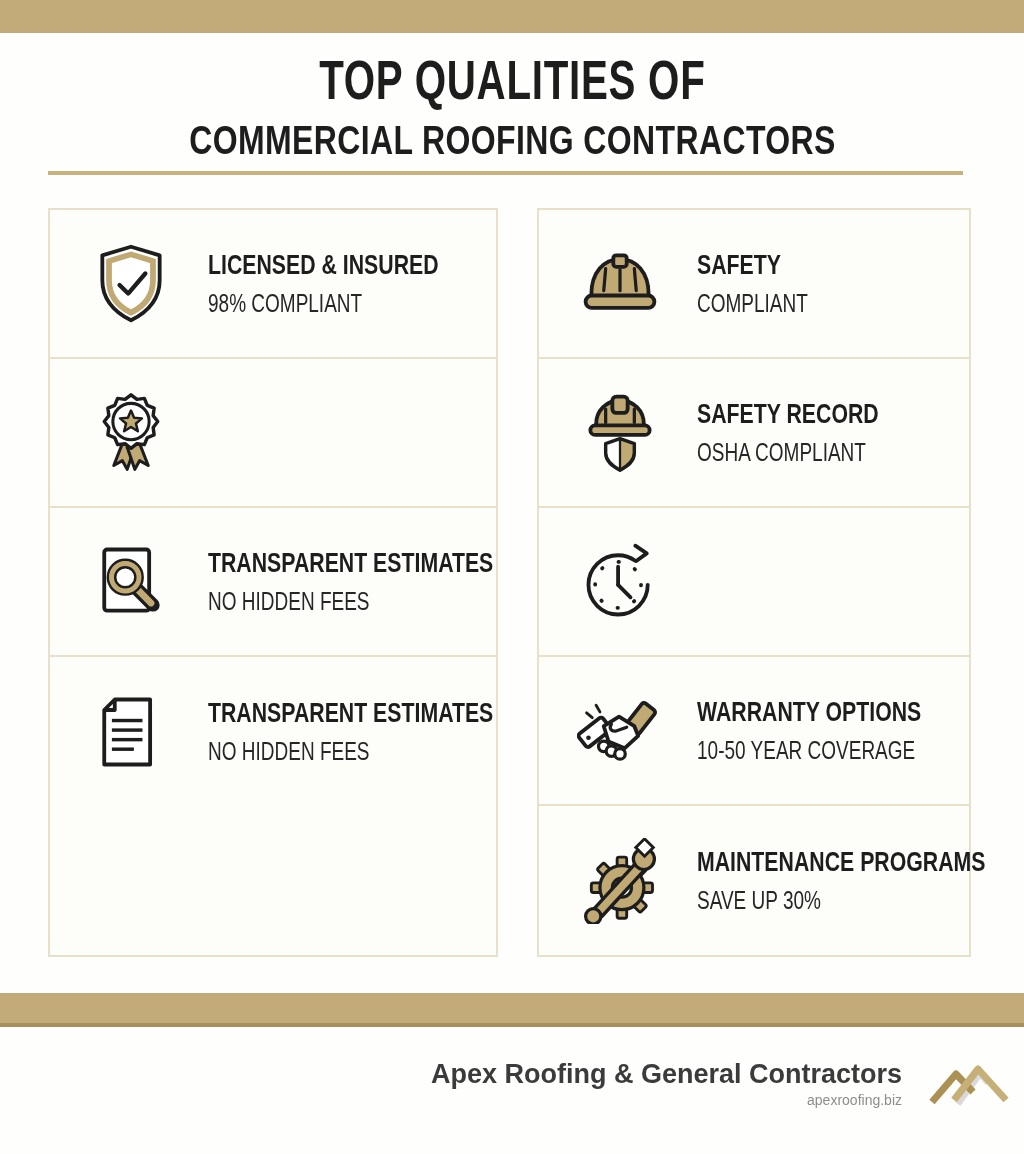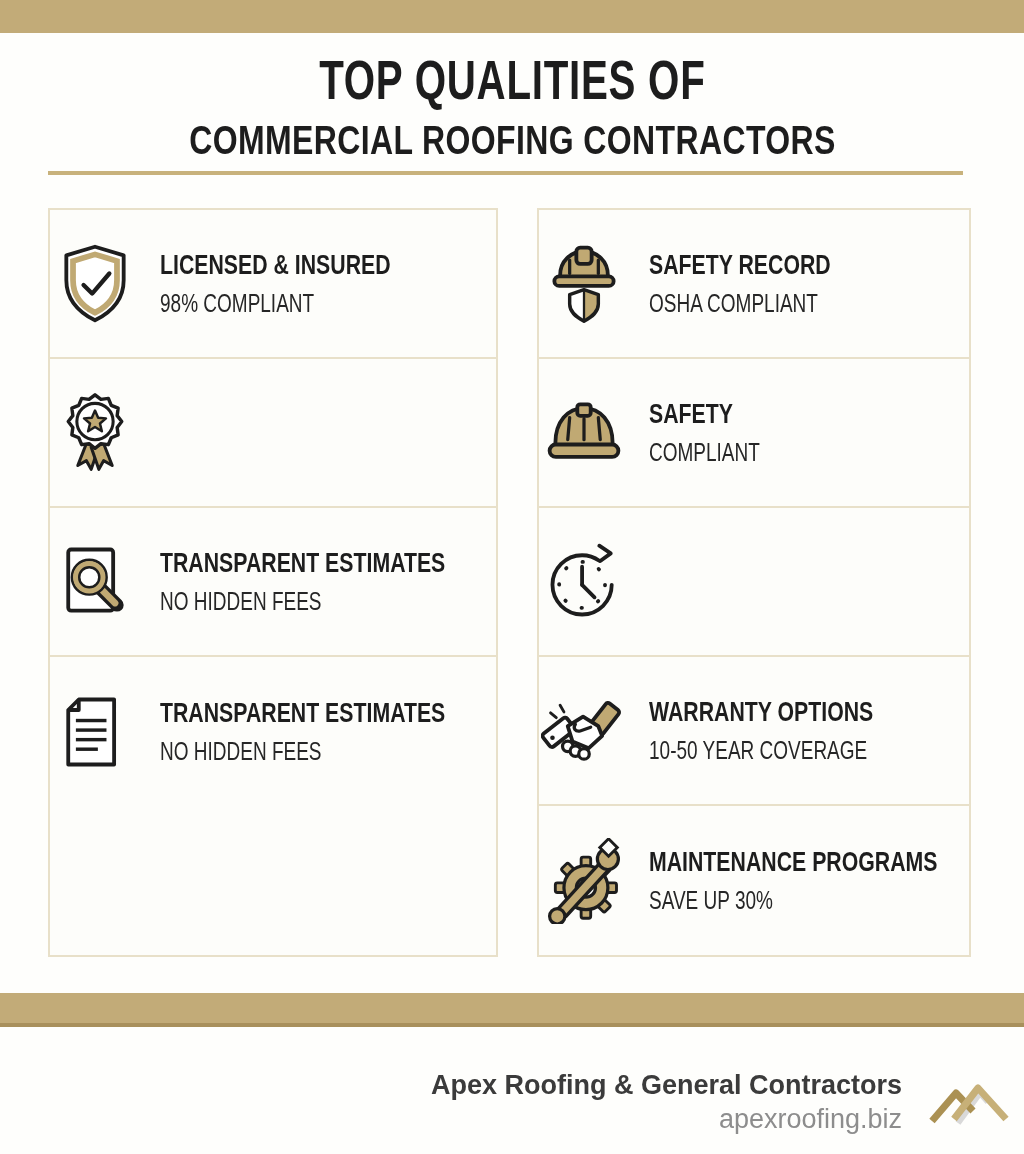--- a/index.html
+++ b/index.html
@@ -16,32 +16,32 @@
   .title-line1{display:inline-block;font-size:56px;font-weight:bold;letter-spacing:1px;
     transform:scaleX(0.72);transform-origin:50% 50%;white-space:nowrap;line-height:1;}
   .title-line2{display:inline-block;font-size:41px;font-weight:bold;letter-spacing:0.5px;
     transform:scaleX(0.78);transform-origin:50% 50%;white-space:nowrap;line-height:1;margin-top:12px;}
   .gold-rule{position:absolute;top:171px;left:48px;width:915px;height:4px;background:#c8b27c;}
   .grid{position:absolute;top:208px;left:48px;width:915px;display:flex;gap:39px;}
   .column{border:2px solid #e8e0c9;background:#fdfdfa;}
   .column.left{width:446px;}
   .column.right{width:430px;}
   .card{height:149px;border-bottom:2px solid #e8e0c9;display:flex;align-items:center;
-    box-sizing:border-box;gap:20px;}
+    padding-left:36px;box-sizing:border-box;gap:32px;}
   .card:last-child{border-bottom:none;}
   .icon-box{width:90px;height:92px;display:flex;align-items:center;justify-content:center;flex:0 0 90px;}
   .card-text{display:flex;flex-direction:column;}
   .card-title{font-size:28px;font-weight:bold;color:#1d1d1d;white-space:nowrap;
     transform:scaleX(0.76);transform-origin:left center;line-height:1.1;}
   .card-sub{font-size:25px;font-weight:normal;color:#262626;white-space:nowrap;
     transform:scaleX(0.76);transform-origin:left center;line-height:1.1;margin-top:9px;}
-  .footer{position:absolute;top:1058px;right:14px;display:flex;align-items:center;gap:26px;margin-top:12px;}
+  .footer{position:absolute;top:1058px;right:14px;display:flex;align-items:center;gap:26px;}
   .footer-text{text-align:right;}
   .footer-company{font-size:27px;font-weight:bold;color:#3b3b3b;line-height:1.15;}
-  .footer-site{font-size:27px;color:#8d8d8d;line-height:1.2;margin-top:2px;}
+  .footer-site{font-size:14px;color:#8d8d8d;line-height:1.2;margin-top:2px;}
   svg{display:block;}
 </style>
 </head>
 <body>
 
 <div class="gold-bar top"></div>
 
 <div class="header">
   <div><span class="title-line1">TOP QUALITIES OF</span></div>
   <div><span class="title-line2">COMMERCIAL ROOFING CONTRACTORS</span></div>
@@ -110,55 +110,55 @@
       </div>
       <div class="card-text">
         <div class="card-title">TRANSPARENT ESTIMATES</div>
         <div class="card-sub">NO HIDDEN FEES</div>
       </div>
     </div>
 
   </div>
 
   <div class="column right">
+
+    <div class="card">
+      <div class="icon-box">
+        <svg width="86" height="86" viewBox="0 0 90 90">
+          <path d="M15 56 C15 33 28 19 45 19 C62 19 75 33 75 56 V58 H15 Z" fill="#c0a973" stroke="#1d1d1d" stroke-width="4" stroke-linejoin="round"></path>
+          <rect x="38" y="15" width="14" height="12" rx="3" fill="#c0a973" stroke="#1d1d1d" stroke-width="4"></rect>
+          <line x1="30" y1="29" x2="28" y2="52" stroke="#1d1d1d" stroke-width="3.4" stroke-linecap="round"></line>
+          <line x1="45" y1="30" x2="45" y2="52" stroke="#1d1d1d" stroke-width="3.4" stroke-linecap="round"></line>
+          <line x1="60" y1="29" x2="62" y2="52" stroke="#1d1d1d" stroke-width="3.4" stroke-linecap="round"></line>
+          <rect x="9" y="57" width="72" height="13" rx="6.5" fill="#c0a973" stroke="#1d1d1d" stroke-width="4"></rect>
+        </svg>
+      </div>
+      <div class="card-text">
+        <div class="card-title">SAFETY</div>
+        <div class="card-sub">COMPLIANT</div>
+      </div>
+    </div>
 
     <div class="card">
       <div class="icon-box">
         <svg width="86" height="86" viewBox="0 0 90 90">
           <path d="M20 36 C20 21 31 11 45 11 C59 11 70 21 70 36 V38 H20 Z" fill="#c0a973" stroke="#1d1d1d" stroke-width="4" stroke-linejoin="round"></path>
           <rect x="37" y="7" width="16" height="17" rx="4" fill="#c0a973" stroke="#1d1d1d" stroke-width="4"></rect>
           <line x1="30" y1="20" x2="30" y2="34" stroke="#1d1d1d" stroke-width="3.4" stroke-linecap="round"></line>
           <line x1="60" y1="20" x2="60" y2="34" stroke="#1d1d1d" stroke-width="3.4" stroke-linecap="round"></line>
           <rect x="14" y="37" width="62" height="10" rx="5" fill="#c0a973" stroke="#1d1d1d" stroke-width="4"></rect>
           <path d="M45 51 L60 56 V66 C60 74 54 79 45 84 Z" fill="#c0a973"></path>
           <path d="M45 51 L30 56 V66 C30 74 36 79 45 84 Z" fill="#fff"></path>
           <path d="M45 51 L60 56 V66 C60 74 54 79 45 84 C36 79 30 74 30 66 V56 Z" fill="none" stroke="#1d1d1d" stroke-width="3.6" stroke-linejoin="round"></path>
           <line x1="45" y1="51" x2="45" y2="84" stroke="#1d1d1d" stroke-width="2.4"></line>
         </svg>
       </div>
       <div class="card-text">
         <div class="card-title">SAFETY RECORD</div>
         <div class="card-sub">OSHA COMPLIANT</div>
-      </div>
-    </div>
-
-    <div class="card">
-      <div class="icon-box">
-        <svg width="86" height="86" viewBox="0 0 90 90">
-          <path d="M15 56 C15 33 28 19 45 19 C62 19 75 33 75 56 V58 H15 Z" fill="#c0a973" stroke="#1d1d1d" stroke-width="4" stroke-linejoin="round"></path>
-          <rect x="38" y="15" width="14" height="12" rx="3" fill="#c0a973" stroke="#1d1d1d" stroke-width="4"></rect>
-          <line x1="30" y1="29" x2="28" y2="52" stroke="#1d1d1d" stroke-width="3.4" stroke-linecap="round"></line>
-          <line x1="45" y1="30" x2="45" y2="52" stroke="#1d1d1d" stroke-width="3.4" stroke-linecap="round"></line>
-          <line x1="60" y1="29" x2="62" y2="52" stroke="#1d1d1d" stroke-width="3.4" stroke-linecap="round"></line>
-          <rect x="9" y="57" width="72" height="13" rx="6.5" fill="#c0a973" stroke="#1d1d1d" stroke-width="4"></rect>
-        </svg>
-      </div>
-      <div class="card-text">
-        <div class="card-title">SAFETY</div>
-        <div class="card-sub">COMPLIANT</div>
       </div>
     </div>
 
     <div class="card">
       <div class="icon-box">
         <svg width="86" height="86" viewBox="0 0 90 90">
           <circle cx="43" cy="48" r="31" fill="none" stroke="#1d1d1d" stroke-width="4" stroke-dasharray="165 30" stroke-linecap="round"></circle>
           <path d="M61 7 L73 15 L62 23" fill="none" stroke="#1d1d1d" stroke-width="4" stroke-linecap="round" stroke-linejoin="round"></path>
           <circle cx="43" cy="48" r="24" fill="none" stroke="#1d1d1d" stroke-width="4" stroke-dasharray="0.5 18.3" stroke-linecap="round"></circle>
           <line x1="43" y1="48" x2="43" y2="29" stroke="#1d1d1d" stroke-width="4" stroke-linecap="round"></line>

